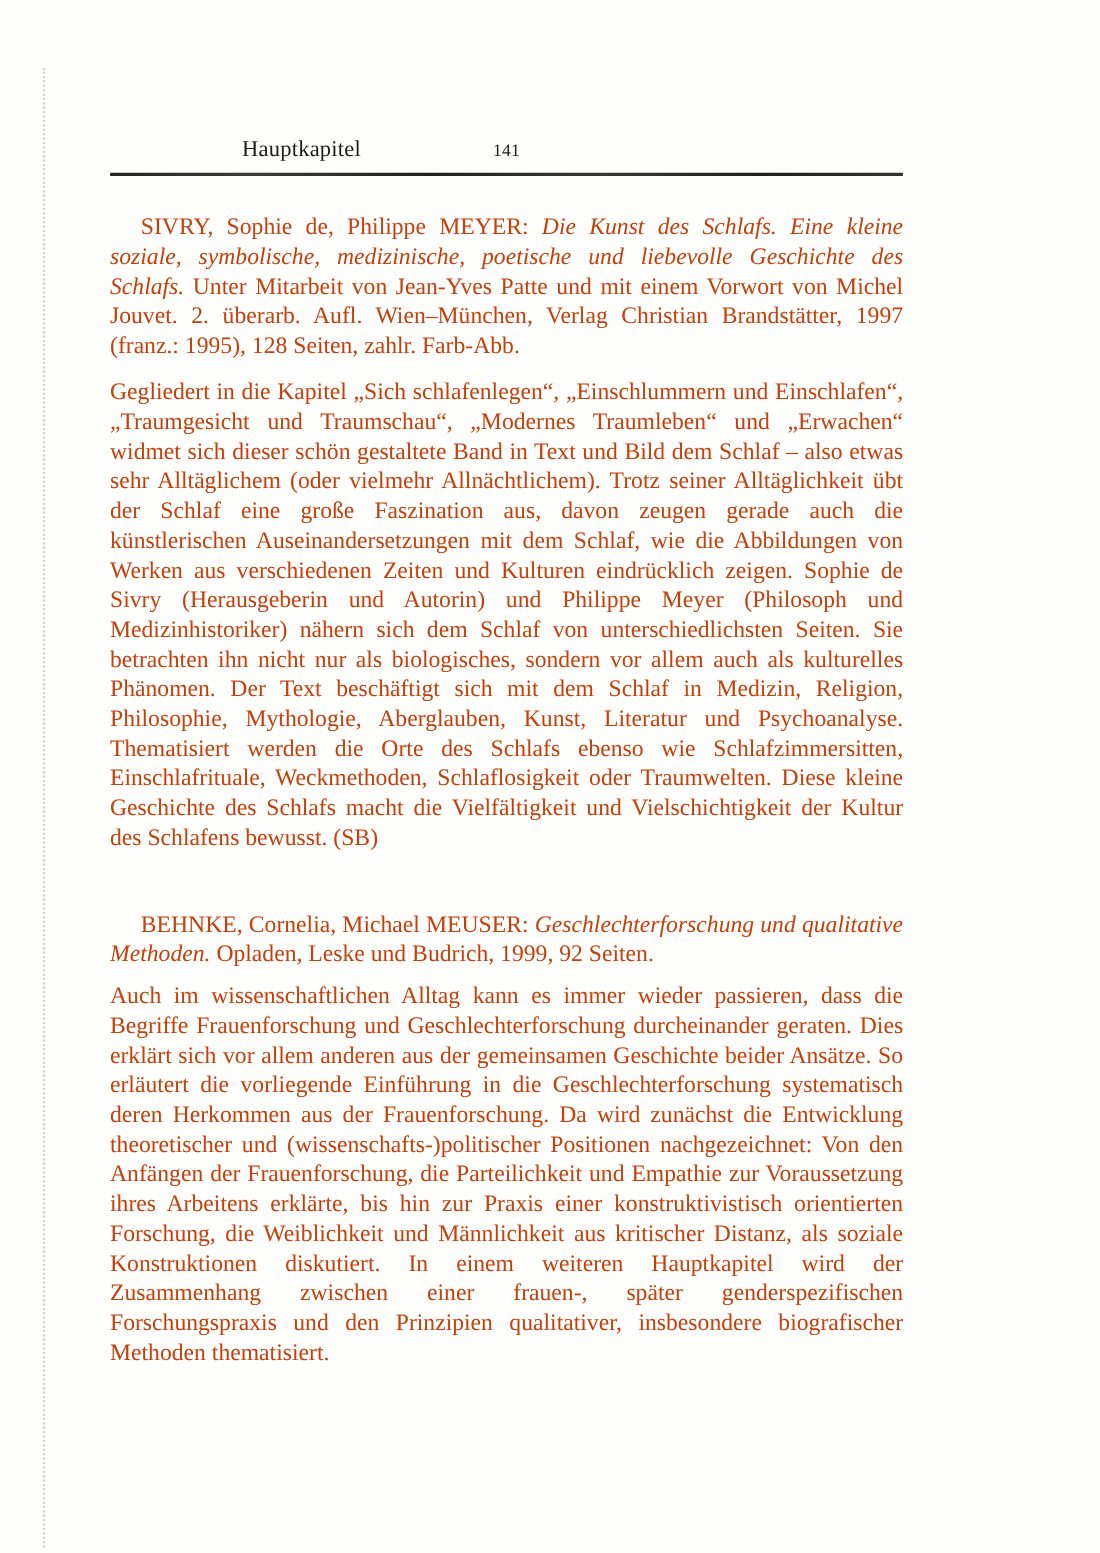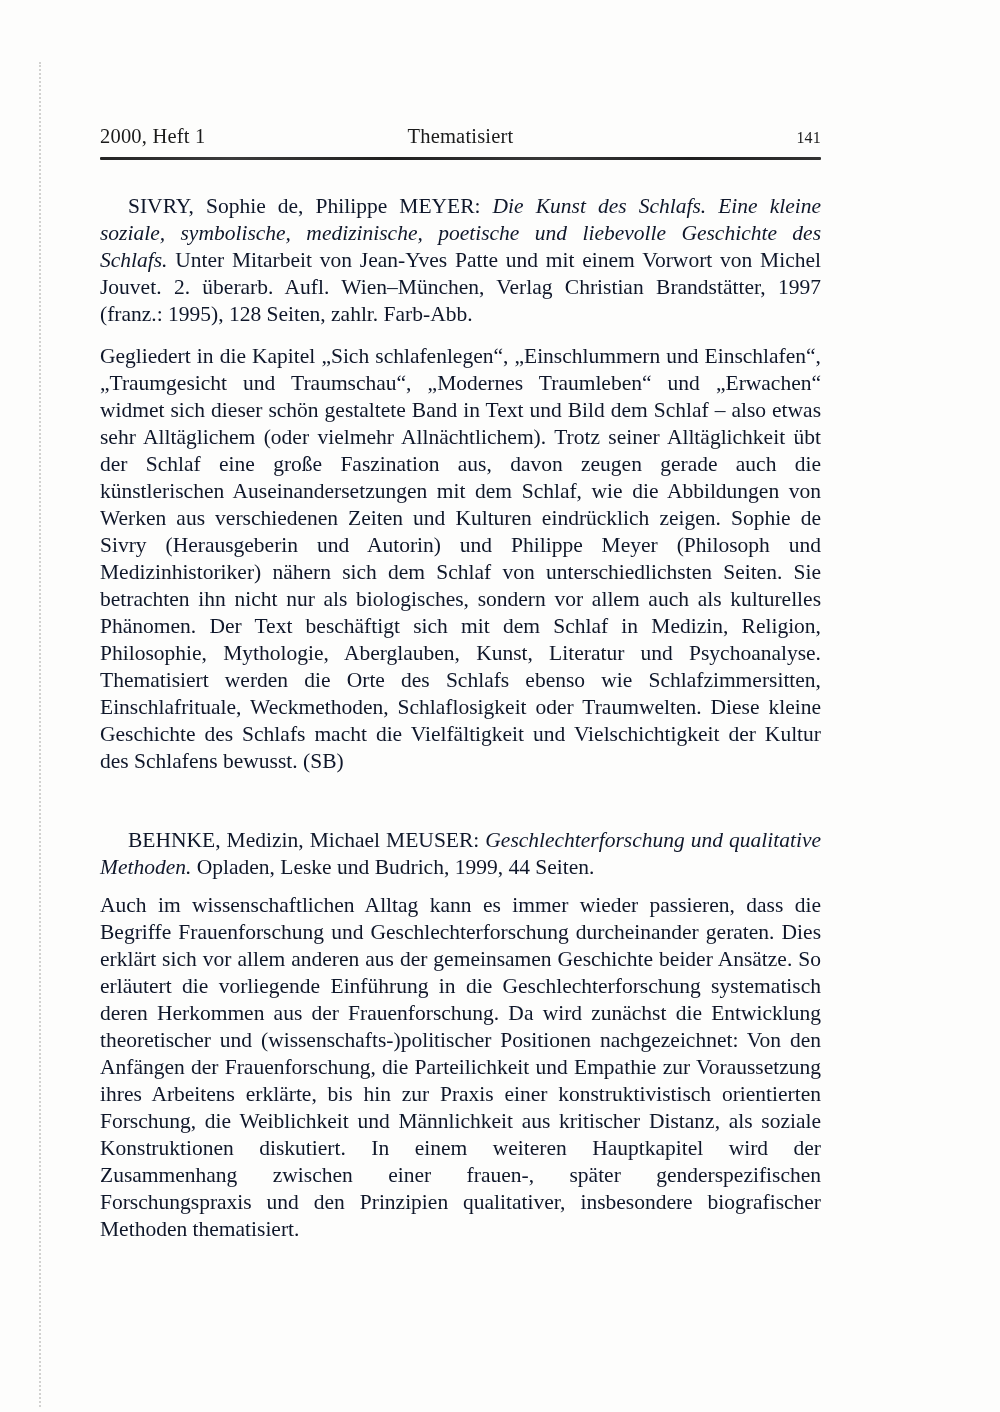--- a/index.html
+++ b/index.html
@@ -45,51 +45,50 @@
     margin-top: 7px;
     height: 3px;
     background: linear-gradient(90deg, #242424 0%, #3c3c3c 18%, #202020 40%, #383838 62%, #1f1f1f 82%, #333 100%);
     border-radius: 1px;
   }
   p {
     margin: 0;
     font-size: 21.5px;
     line-height: 27px;
     text-align: justify;
-    color: #0f172a;
+    color: #c2410c;
   }
   .citation {
     text-indent: 28px;
   }
   .citation .book-title {
     font-style: italic;
   }
   .review-1 .citation { margin-top: 33px; }
   .review-1 .review-body { margin-top: 15px; }
   .review-2 .citation { margin-top: 52px; }
   .review-2 .review-body { margin-top: 11px; }
 </style>
 </head>
 <body>
 
 <div class="scan-artifact"></div>
 
 <div class="page-content">
 
   <div class="running-head">
-    <span class="left">2000, Heft 1</span>
-    <span class="center">Thematisiert</span>
+    <span class="center">Hauptkapitel</span>
     <span class="right">141</span>
   </div>
 
   <div class="head-rule"></div>
 
   <div class="review review-1">
     <p class="citation"><span>SIVRY, Sophie de, Philippe MEYER: </span><span class="book-title">Die Kunst des Schlafs. Eine kleine soziale, symbolische, medizinische, poetische und liebevolle Geschichte des Schlafs.</span><span> Unter Mitarbeit von Jean-Yves Patte und mit einem Vorwort von Michel Jouvet. 2. überarb. Aufl. Wien–München, Verlag Christian Brand­stätter, 1997 (franz.: 1995), 128 Seiten, zahlr. Farb-Abb.</span></p>
     <p class="review-body">Gegliedert in die Kapitel „Sich schlafenlegen“, „Einschlummern und Ein­schlafen“, „Traumgesicht und Traumschau“, „Modernes Traumleben“ und „Erwachen“ widmet sich dieser schön gestaltete Band in Text und Bild dem Schlaf – also etwas sehr Alltäglichem (oder vielmehr Allnächtlichem). Trotz seiner Alltäglichkeit übt der Schlaf eine große Faszination aus, davon zeugen gerade auch die künstlerischen Auseinandersetzungen mit dem Schlaf, wie die Abbildungen von Werken aus verschiedenen Zeiten und Kulturen ein­drücklich zeigen. Sophie de Sivry (Herausgeberin und Autorin) und Philippe Meyer (Philosoph und Medizinhistoriker) nähern sich dem Schlaf von unterschiedlichsten Seiten. Sie betrachten ihn nicht nur als biologisches, sondern vor allem auch als kulturelles Phänomen. Der Text beschäftigt sich mit dem Schlaf in Medizin, Religion, Philosophie, Mythologie, Aberglau­ben, Kunst, Literatur und Psychoanalyse. Thematisiert werden die Orte des Schlafs ebenso wie Schlafzimmersitten, Einschlafrituale, Weckmethoden, Schlaflosigkeit oder Traumwelten. Diese kleine Geschichte des Schlafs macht die Vielfältigkeit und Vielschichtigkeit der Kultur des Schlafens bewusst. (SB)</p>
   </div>
 
   <div class="review review-2">
-    <p class="citation"><span>BEHNKE, Medizin, Michael MEUSER: </span><span class="book-title">Geschlechterforschung und qualitative Methoden.</span><span> Opladen, Leske und Budrich, 1999, 44 Seiten.</span></p>
+    <p class="citation"><span>BEHNKE, Cornelia, Michael MEUSER: </span><span class="book-title">Geschlechterforschung und qualitative Methoden.</span><span> Opladen, Leske und Budrich, 1999, 92 Seiten.</span></p>
     <p class="review-body">Auch im wissenschaftlichen Alltag kann es immer wieder passieren, dass die Begriffe Frauenforschung und Geschlechterforschung durcheinander geraten. Dies erklärt sich vor allem anderen aus der gemeinsamen Geschich­te beider Ansätze. So erläutert die vorliegende Einführung in die Geschlech­terforschung systematisch deren Herkommen aus der Frauenforschung. Da wird zunächst die Entwicklung theoretischer und (wissenschafts-)politi­scher Positionen nachgezeichnet: Von den Anfängen der Frauenforschung, die Parteilichkeit und Empathie zur Voraussetzung ihres Arbeitens erklärte, bis hin zur Praxis einer konstruktivistisch orientierten Forschung, die Weib­lichkeit und Männlichkeit aus kritischer Distanz, als soziale Konstruktionen diskutiert. In einem weiteren Hauptkapitel wird der Zusammenhang zwi­schen einer frauen-, später genderspezifischen Forschungspraxis und den Prinzipien qualitativer, insbesondere biografischer Methoden thematisiert.</p>
   </div>
 
 </div>
 
 </body></html>

